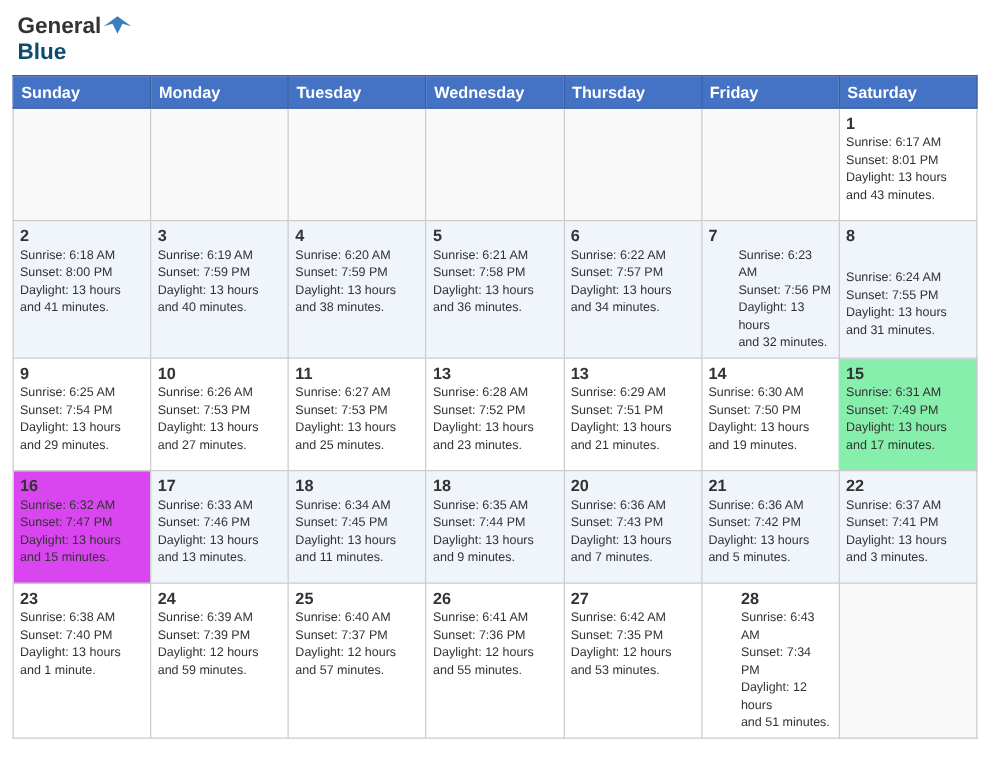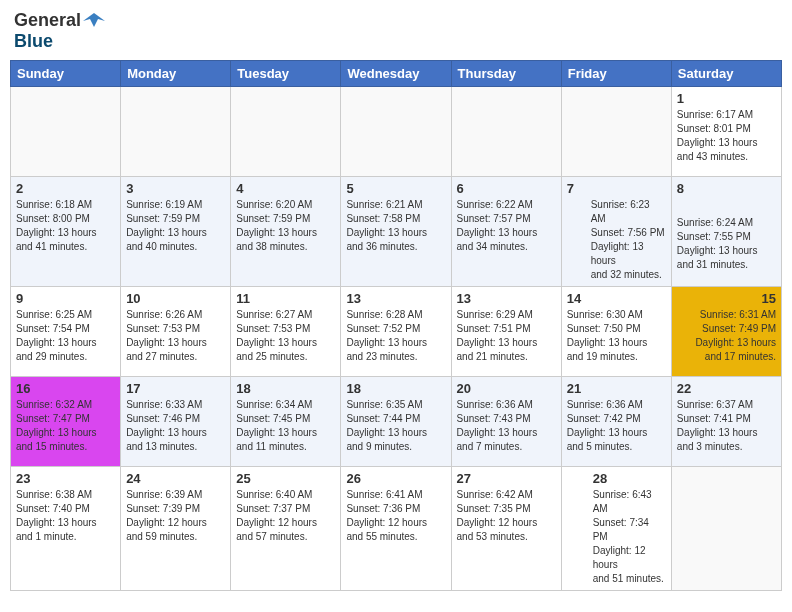--- a/index.html
+++ b/index.html
@@ -223,21 +223,21 @@
 Daylight: 13 hours
 and 21 minutes.</div>
         </td>
         <td style="background-color: rgb(255, 255, 255);">
           <span class="day-number">14</span>
           <div class="day-info" style="white-space: pre-line;">Sunrise: 6:30 AM
 Sunset: 7:50 PM
 Daylight: 13 hours
 and 19 minutes.</div>
         </td>
-        <td style="background-color: #eab308; text-align: right;">
+        <td style="background-color: #86efac;">
           <span class="day-number">15</span>
           <div class="day-info" style="white-space: pre-line;">Sunrise: 6:31 AM
 Sunset: 7:49 PM
 Daylight: 13 hours
 and 17 minutes.</div>
         </td>
       </tr>
       <tr>
         <td style="background-color: #d946ef;">
           <span class="day-number">16</span>

